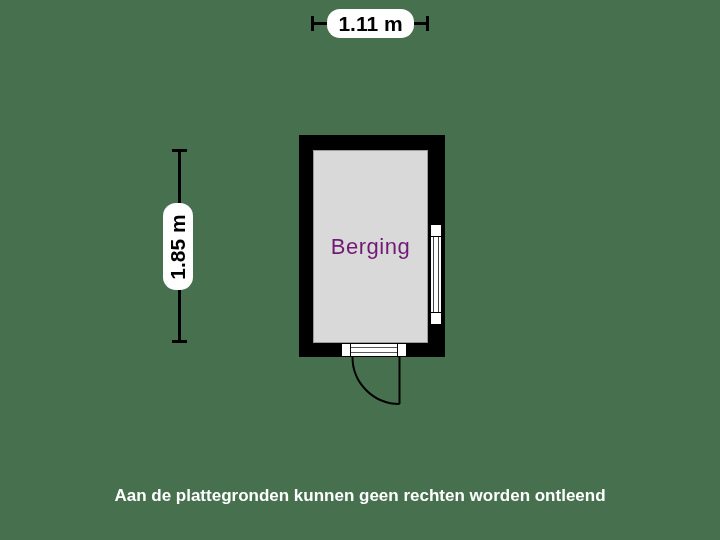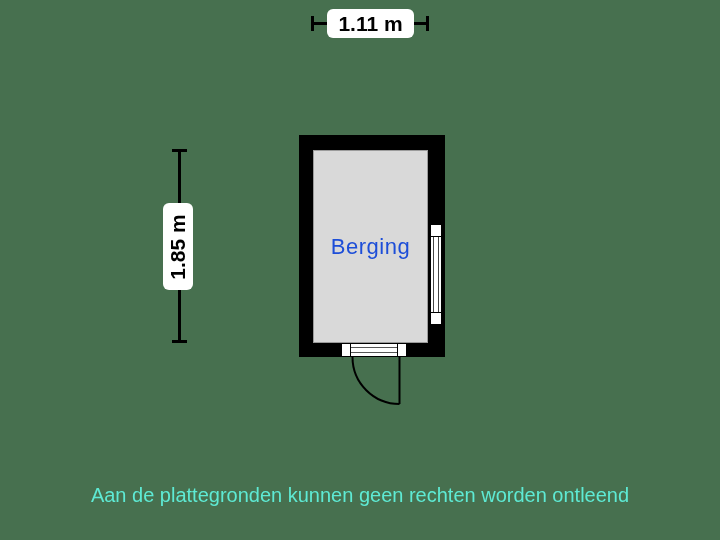--- a/index.html
+++ b/index.html
@@ -20,21 +20,21 @@
   .dim-line, .dim-tick { position: absolute; background: #000; }
   .dim-top-line    { left: 313px; top: 22px;  width: 115px; height: 3px; }
   .dim-top-tick-l  { left: 311px; top: 16px;  width: 3px;  height: 15px; }
   .dim-top-tick-r  { left: 426px; top: 16px;  width: 3px;  height: 15px; }
   .dim-left-line   { left: 178px; top: 150px; width: 3px;  height: 192px; }
   .dim-left-tick-t { left: 172px; top: 149px; width: 15px; height: 3px; }
   .dim-left-tick-b { left: 172px; top: 340px; width: 15px; height: 3px; }
   .dim-label {
     position: absolute;
     background: #fff;
-    border-radius: 6px;
+    border-radius: 13px;
     display: flex;
     align-items: center;
     justify-content: center;
     color: #000;
     font-size: 21px;
     font-weight: 700;
   }
   .dim-label-top  { left: 327px; top: 9px;   width: 87px; height: 29px; }
   .dim-label-left { left: 163px; top: 203px; width: 30px; height: 87px; }
   .dim-label-left span { transform: rotate(-90deg); white-space: nowrap; }
@@ -50,21 +50,21 @@
     left: 313px; top: 150px;
     width: 115px; height: 193px;
     background: #D9D9D9;
     border: 1px solid #9b9b9b;
     box-sizing: border-box;
     display: flex;
     align-items: center;
     justify-content: center;
   }
   .room-label {
-    color: #1d4ed8;
+    color: #701a75;
     font-size: 22px;
     letter-spacing: 0.5px;
   }
   
   .window {
     position: absolute;
     left: 430px; top: 224px;
     width: 12px; height: 101px;
     background: #fff;
     border: 1px solid #000;
@@ -101,23 +101,23 @@
   }
   .sill-mid::before { top: 3px; }
   .sill-mid::after  { bottom: 3px; }
   
   .door-svg { position: absolute; left: 0; top: 0; pointer-events: none; }
   
   .footer {
     position: absolute;
     left: 0; right: 0; top: 483px;
     text-align: center;
-    color: #5eead4;
-    font-size: 20px;
-    font-weight: 400;
+    color: #ffffff;
+    font-size: 17px;
+    font-weight: 700;
     line-height: 25px;
   }
 </style>
 </head>
 <body>
 
 <div class="canvas">
 
   <div>
     <div class="dim-line dim-top-line"></div>

